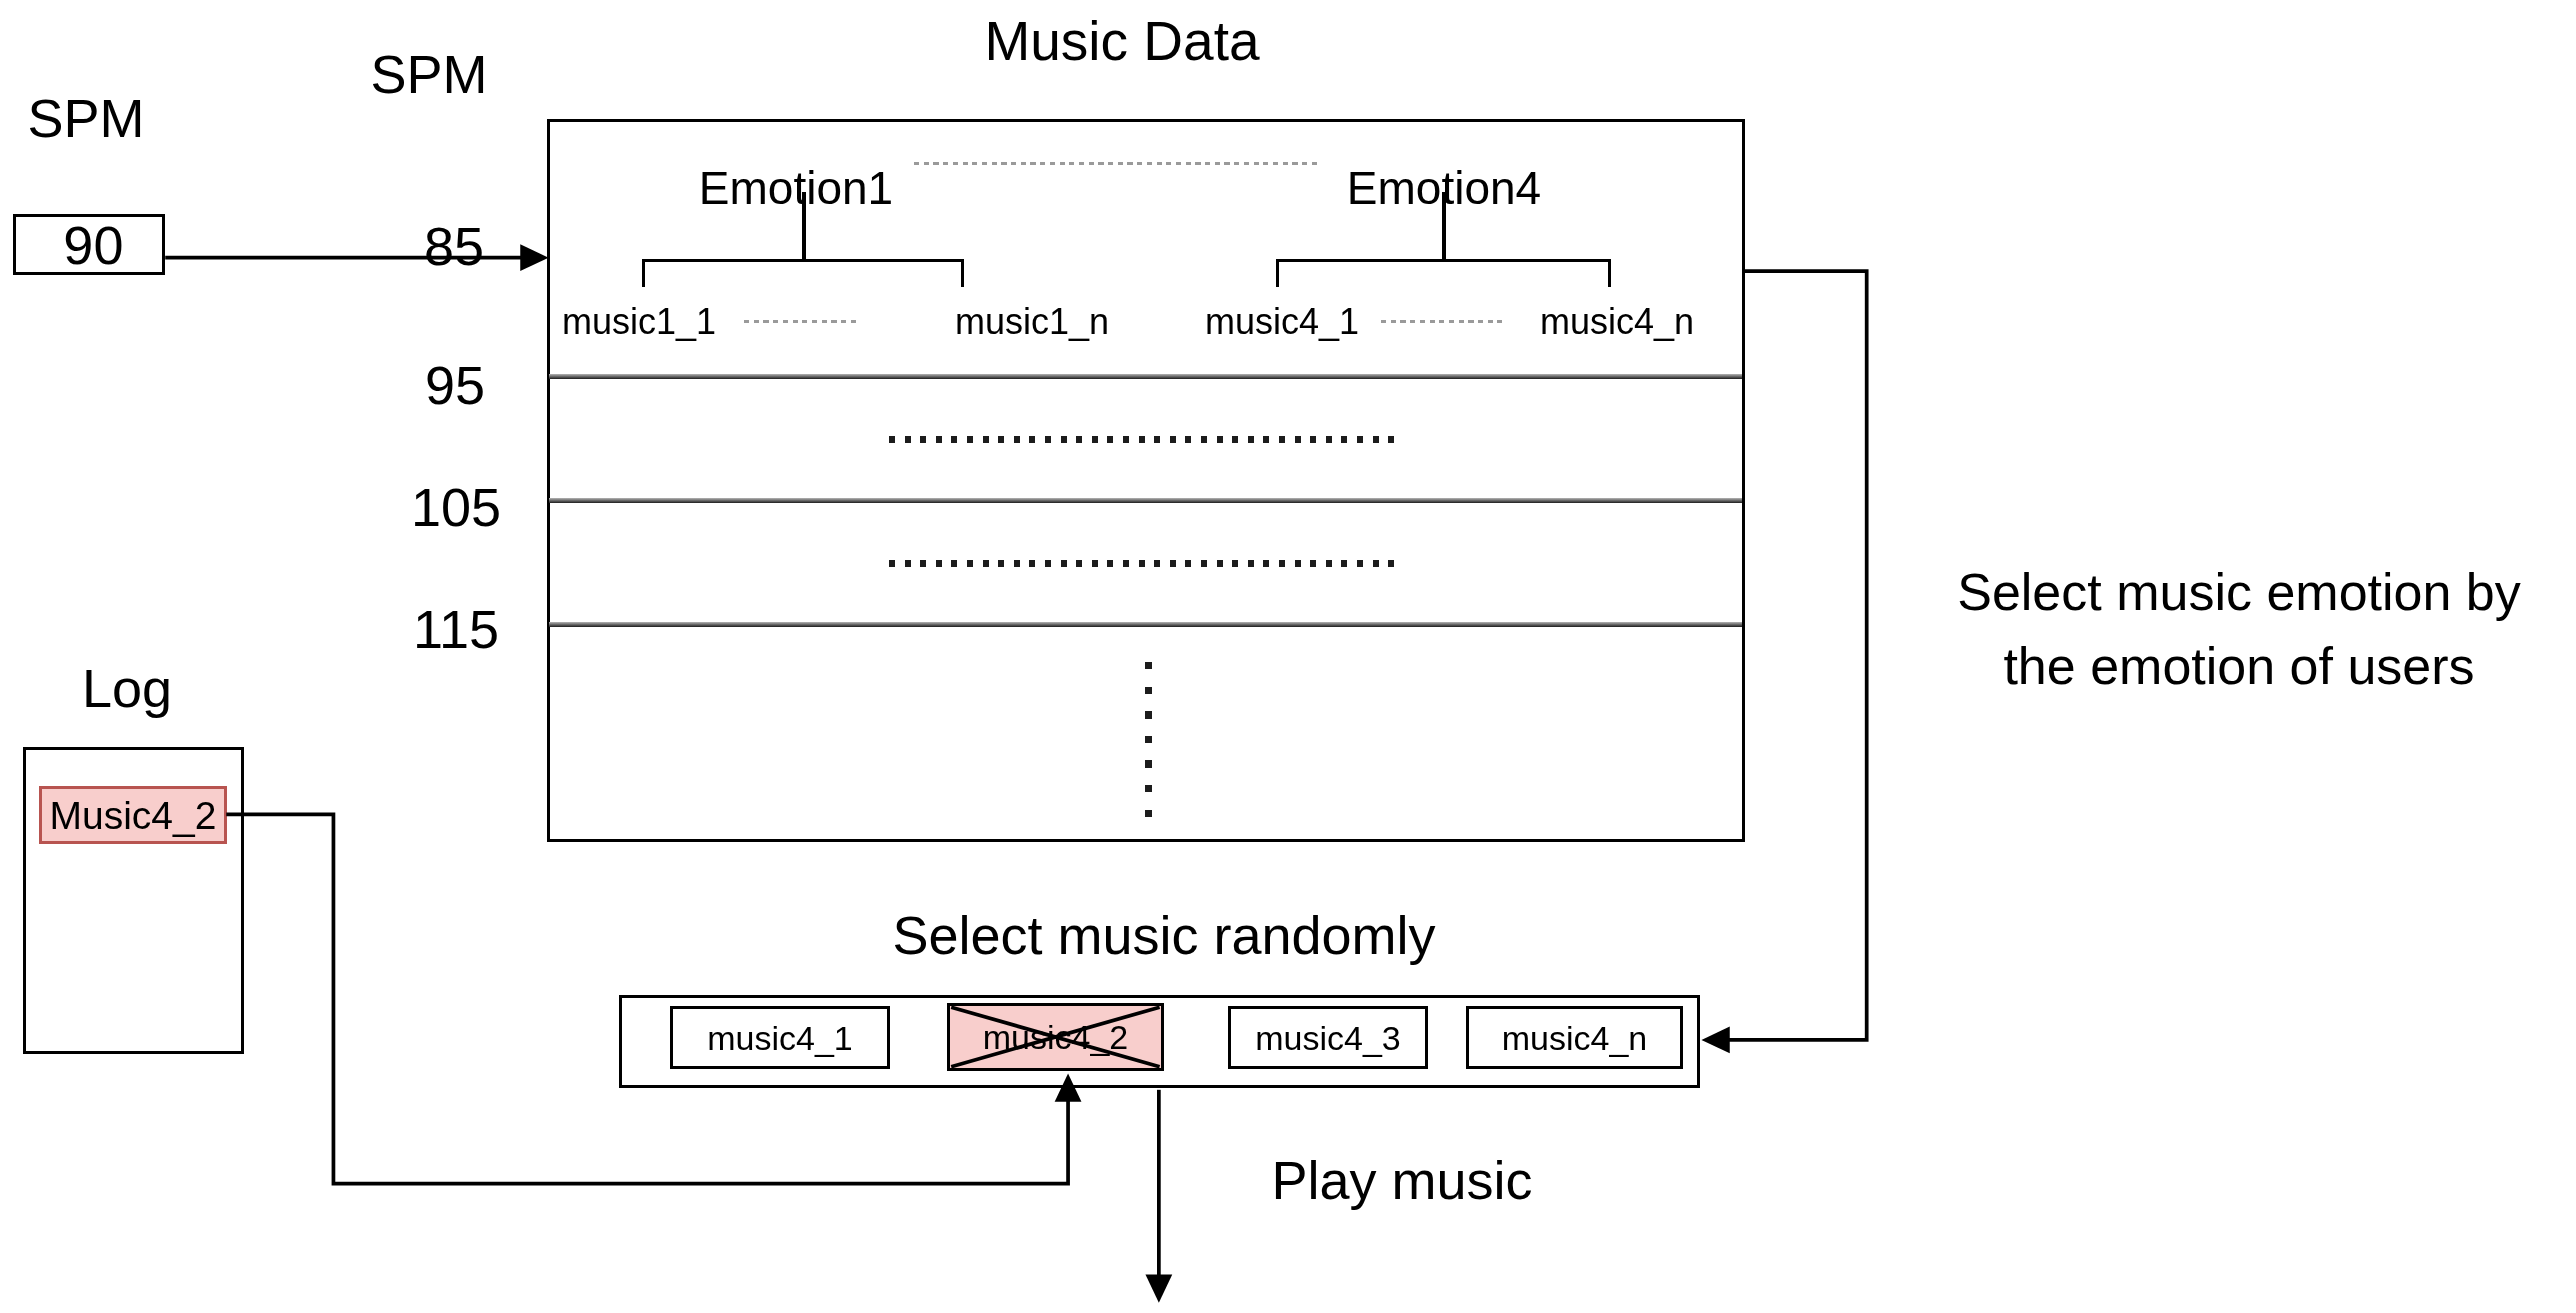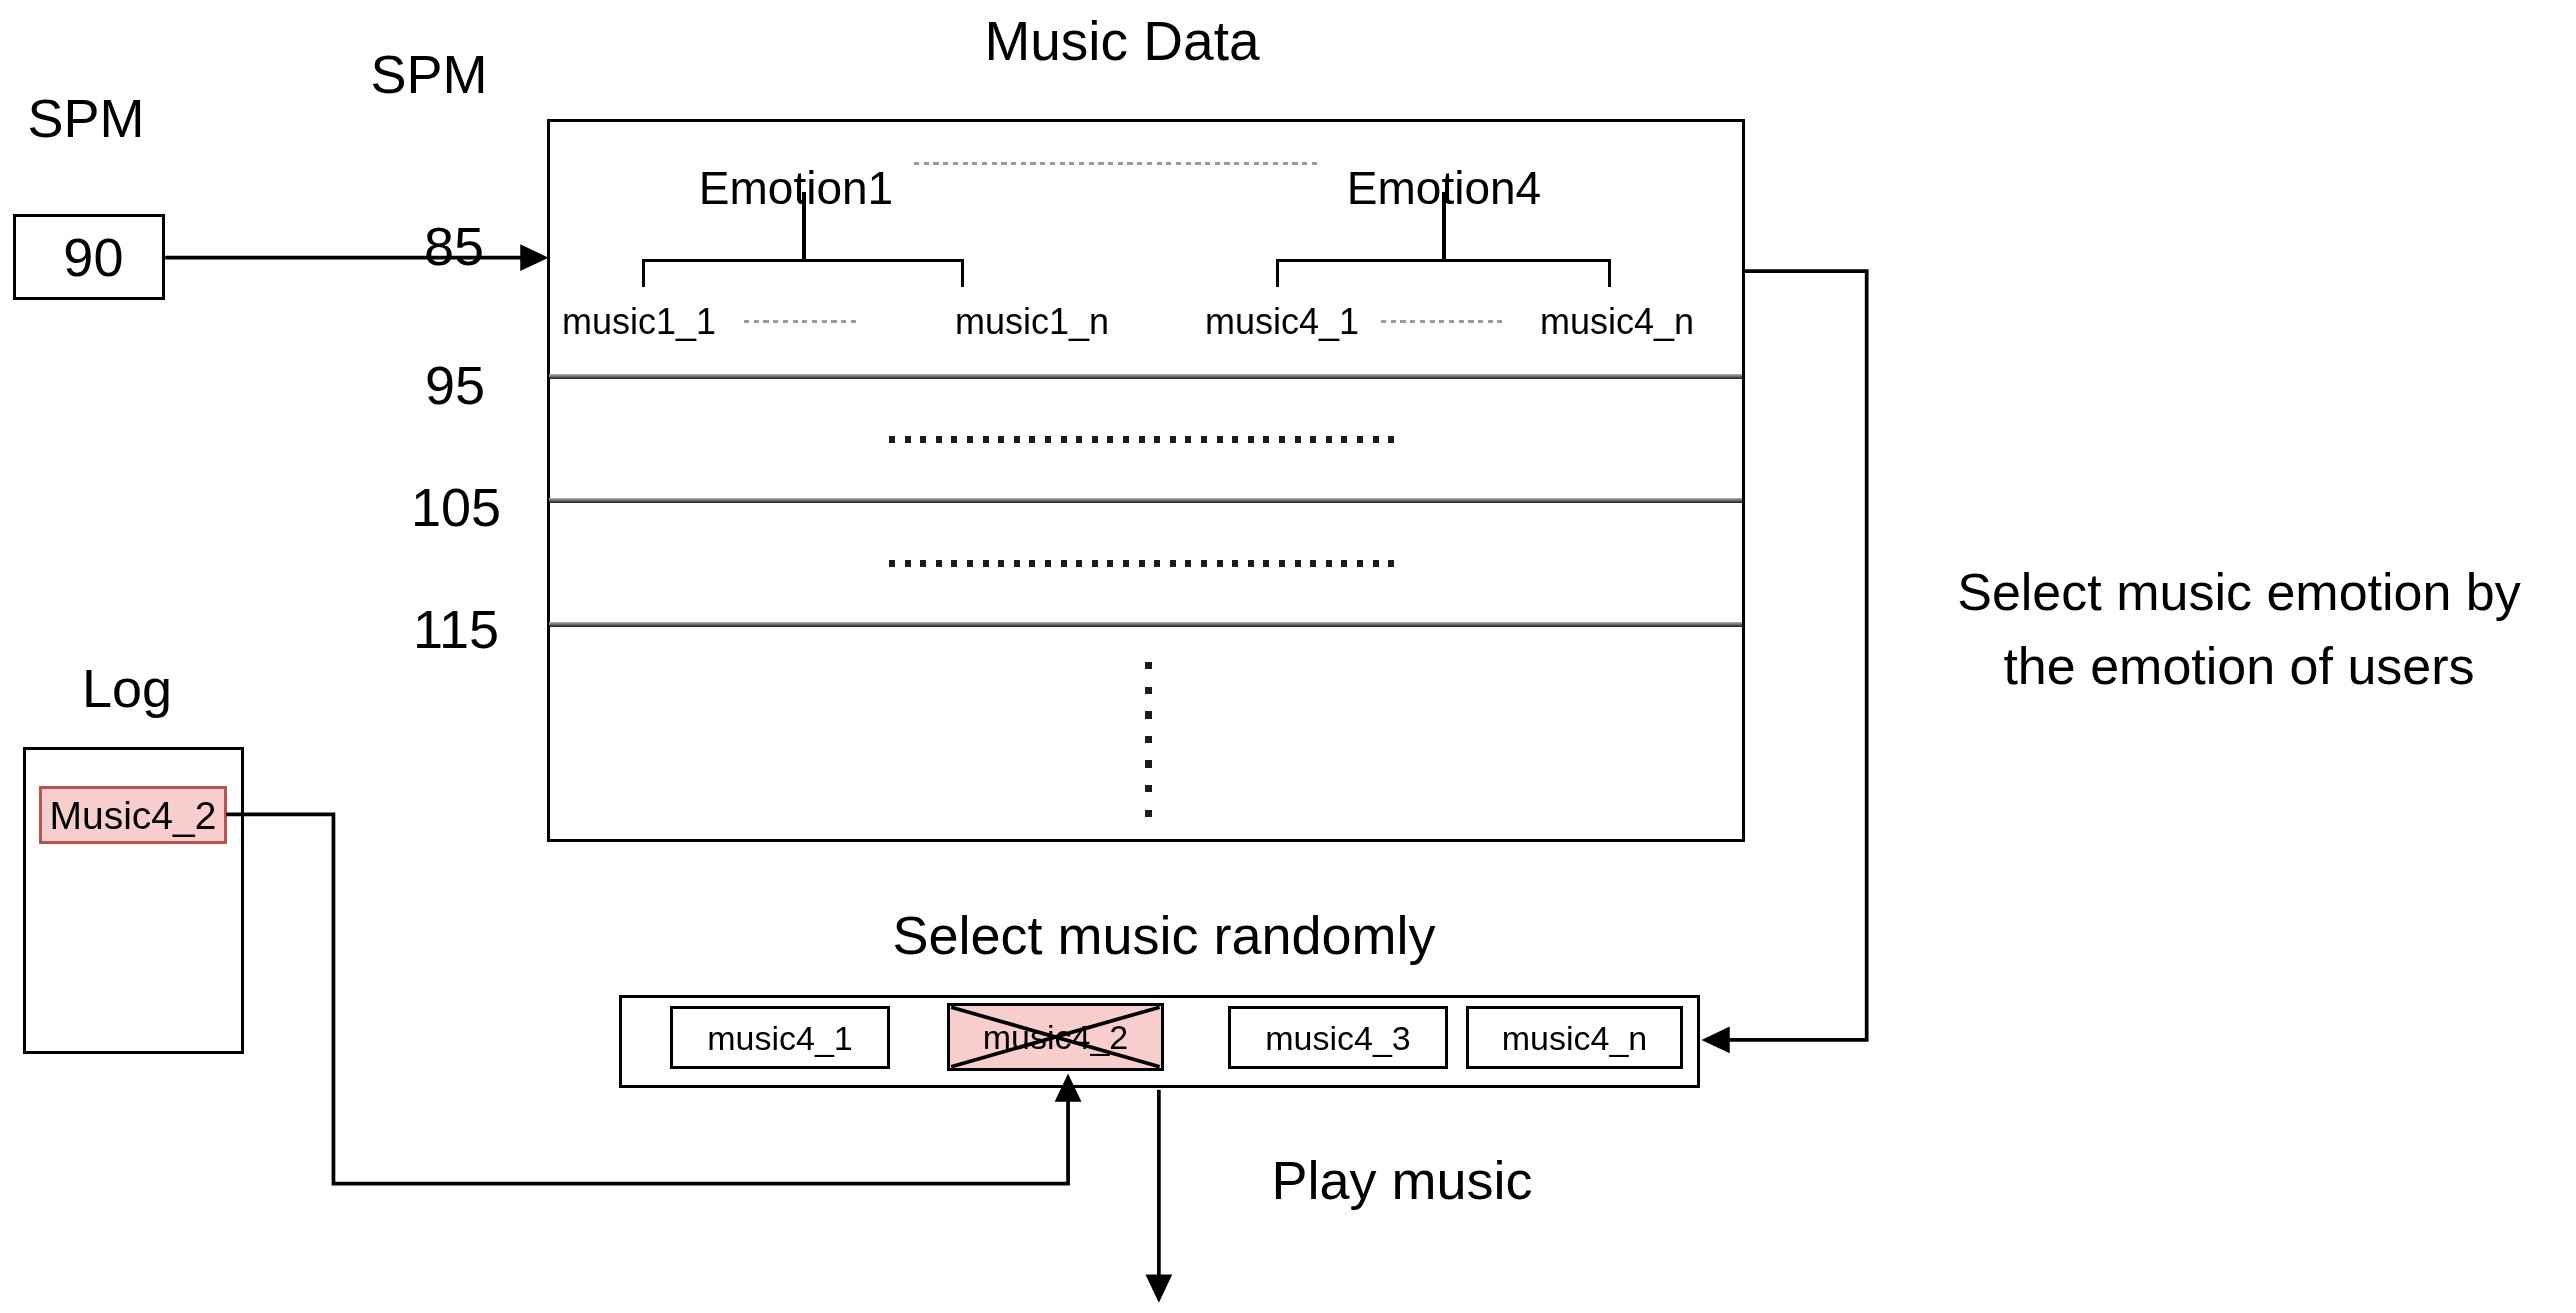--- a/index.html
+++ b/index.html
@@ -28,21 +28,21 @@
   .chip{border:3px solid #b85450;background:#f8cecc;box-sizing:border-box;}
   .anno{font-size:52px;line-height:74px;text-align:center;white-space:nowrap;}
   #overlay{position:absolute;left:0;top:0;pointer-events:none;z-index:10;}
 </style>
 </head>
 <body>
 
 <div id="canvas">
 
   <div class="abs ctr txt72" style="left:86px;top:118px;">SPM</div>
-  <div class="abs box flexc txt72" style="left:13.4px;top:214px;width:152px;height:86px;padding-left:8px;">
+  <div class="abs box flexc txt72" style="left:13.4px;top:214px;width:152px;height:61px;padding-left:8px;">
     <span>90</span>
   </div>
 
   <div class="abs ctr txt72" style="left:429px;top:74px;">SPM</div>
   <div class="abs ctr txt72" style="left:454px;top:198px;margin-top:48px;">85</div>
   <div class="abs ctr txt72" style="left:446px;top:385px;margin-left:9px;">95</div>
   <div class="abs ctr txt72" style="left:456px;top:507px;">105</div>
   <div class="abs ctr txt72" style="left:456px;top:629px;">115</div>
 
   <div class="abs ctr" style="left:1122px;top:41px;font-size:55px;text-align:right;">Music Data</div>
@@ -84,21 +84,21 @@
 
   <div class="abs ctr txt72" style="left:1164px;top:935px;">Select music randomly</div>
   <div class="abs box" style="left:619px;top:995px;width:1081px;height:93px;"></div>
 
   <div class="abs thinbox flexc txt46" style="left:670px;top:1006px;width:220px;height:63px;">
     <span>music4_1</span>
   </div>
   <div class="abs box pink flexc txt46" style="left:947px;top:1003px;width:217px;height:68px;">
     <span>music4_2</span>
   </div>
-  <div class="abs thinbox flexc txt46" style="left:1228px;top:1006px;width:220px;height:63px;">
+  <div class="abs thinbox flexc txt46" style="left:1228px;top:1006px;width:200px;height:63px;">
     <span>music4_3</span>
   </div>
   <div class="abs thinbox flexc txt46" style="left:1466px;top:1006px;width:217px;height:63px;">
     <span>music4_n</span>
   </div>
 
   <div class="abs ctr txt72" style="left:1402px;top:1180px;">Play music</div>
 
   <svg id="overlay" width="2576" height="1314" viewBox="0 0 3461 1765">
 

